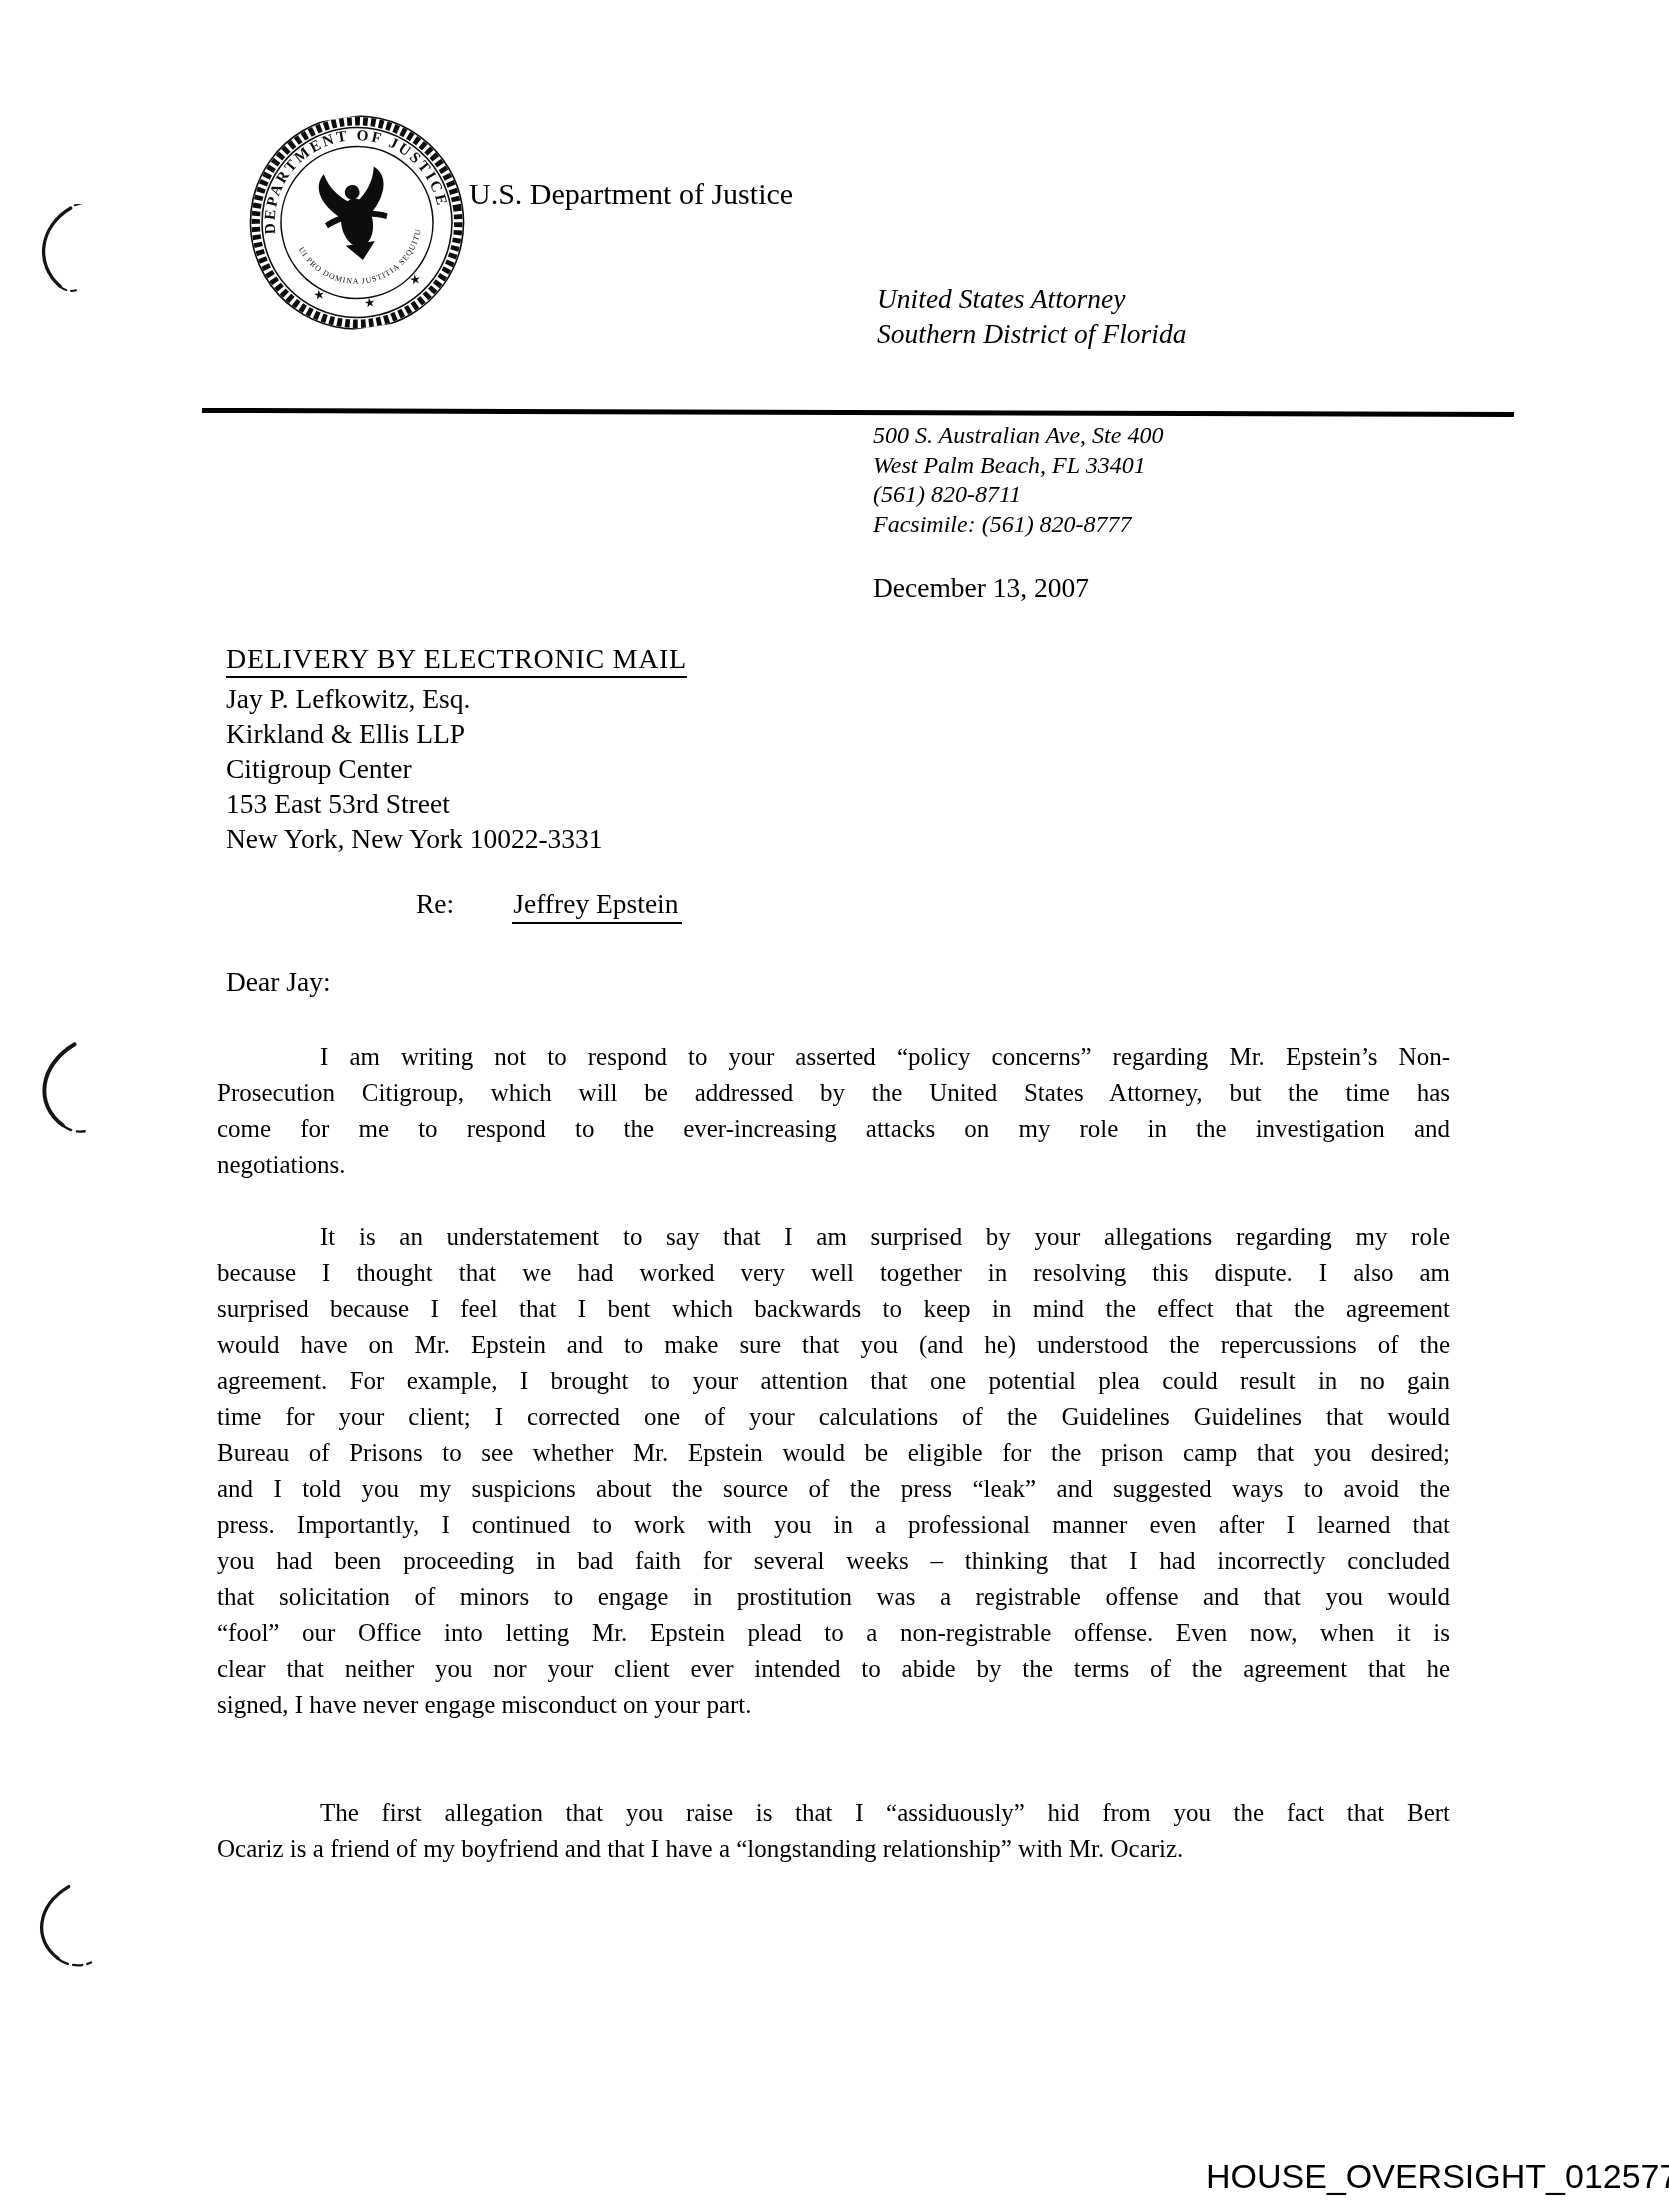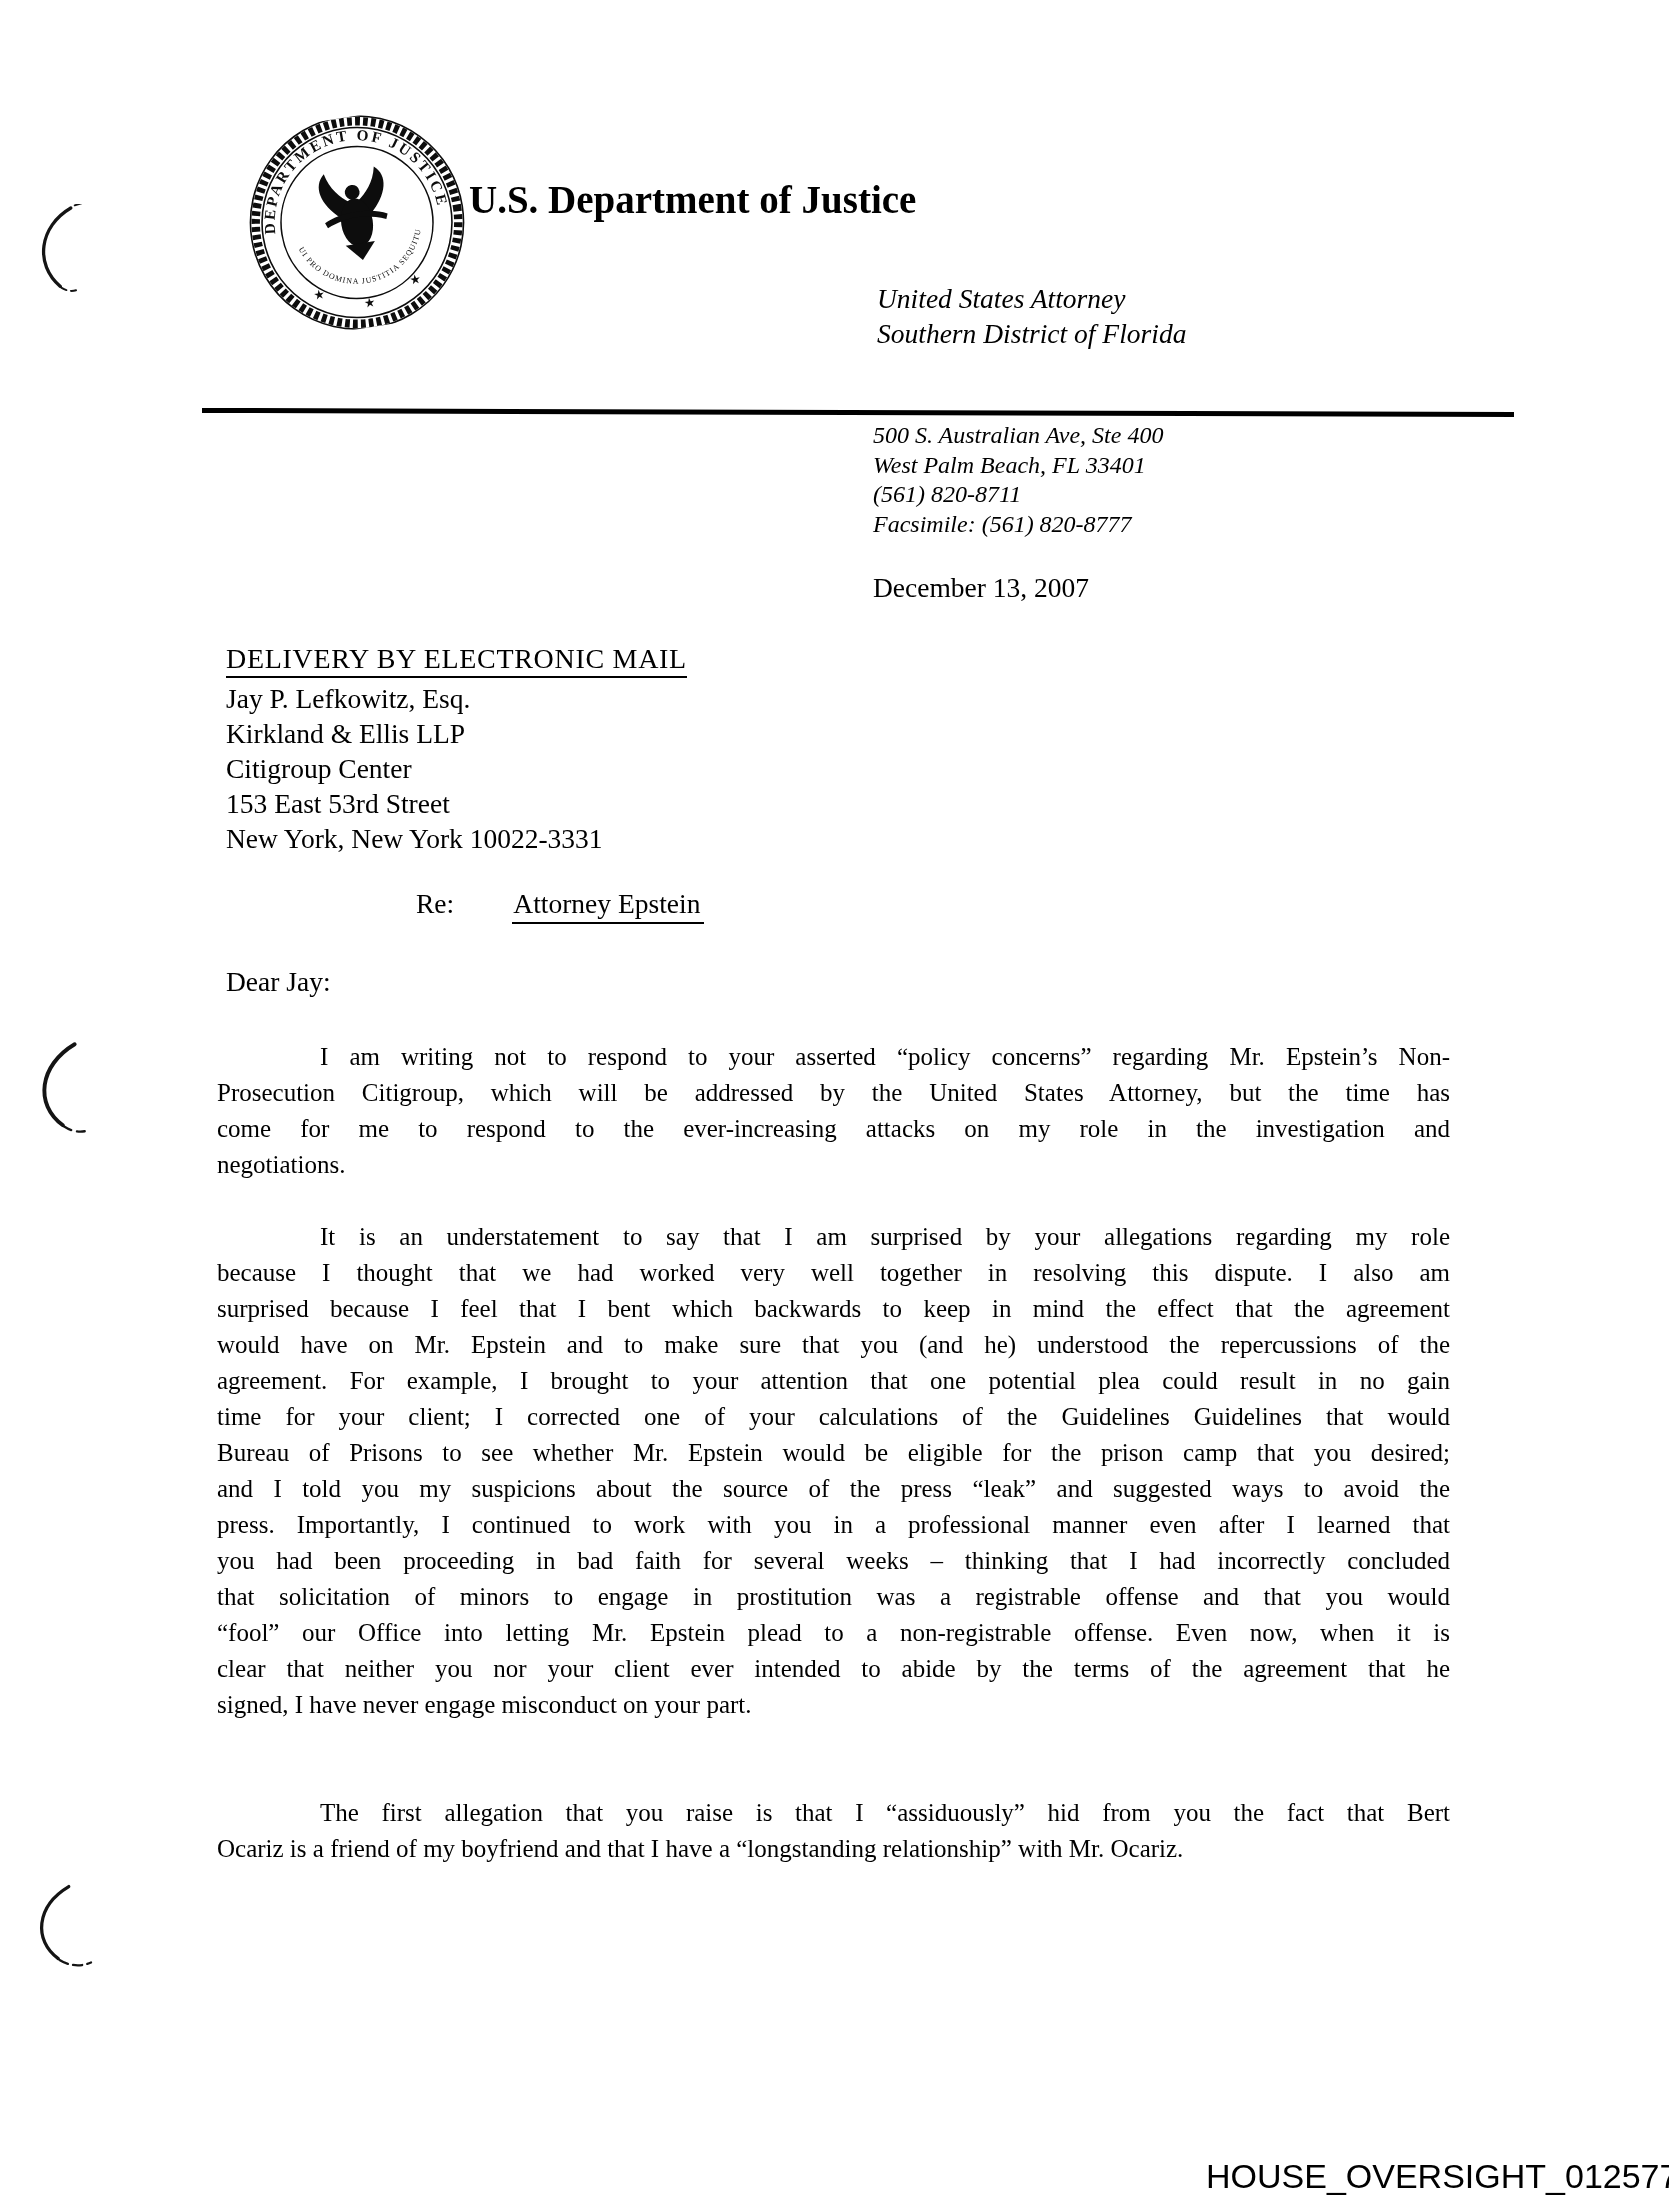--- a/index.html
+++ b/index.html
@@ -20,21 +20,21 @@
 
   
   #seal-wrap {
     left: 244px; top: 117px; width: 226px; height: 211px;
   }
   #seal-wrap svg { transform: rotate(-9deg); }
 
   
   #agency-title {
     left: 469px; top: 177px;
-    font-size: 39px; font-weight: bold;
+    font-size: 30px; font-weight: normal;
     letter-spacing: 0px; white-space: nowrap;
   }
   #office-block {
     left: 877px; top: 281px;
     font-style: italic; font-size: 27.5px; line-height: 35px;
     white-space: nowrap;
   }
 
   
   #header-rule {
@@ -177,21 +177,21 @@
   </div>
   <div class="abs addr" id="recipient-block">
       <div class="line line-first">Jay P. Lefkowitz, Esq.</div>
       <div class="line">Kirkland &amp; Ellis LLP</div>
       <div class="line">Citigroup Center</div>
       <div class="line">153 East 53rd Street</div>
       <div class="line line-last">New York, New York  10022-3331</div>
     </div>
 
   <div class="abs" id="re-label">Re:</div>
-  <div class="abs" id="re-subject">Attorney Epstein</div>
+  <div class="abs" id="re-subject">Jeffrey Epstein</div>
 
   <div class="abs" id="salutation">Dear Jay:</div>
 
   <div class="abs para" id="para-1">
       <div class="line line-first">I am writing not to respond to your asserted “policy concerns” regarding Mr. Epstein’s Non-</div>
       <div class="line">Prosecution Citigroup, which will be addressed by the United States Attorney, but the time has</div>
       <div class="line">come for me to respond to the ever-increasing attacks on my role in the investigation and</div>
       <div class="line line-last">negotiations.</div>
     </div>
   <div class="abs para" id="para-2">

